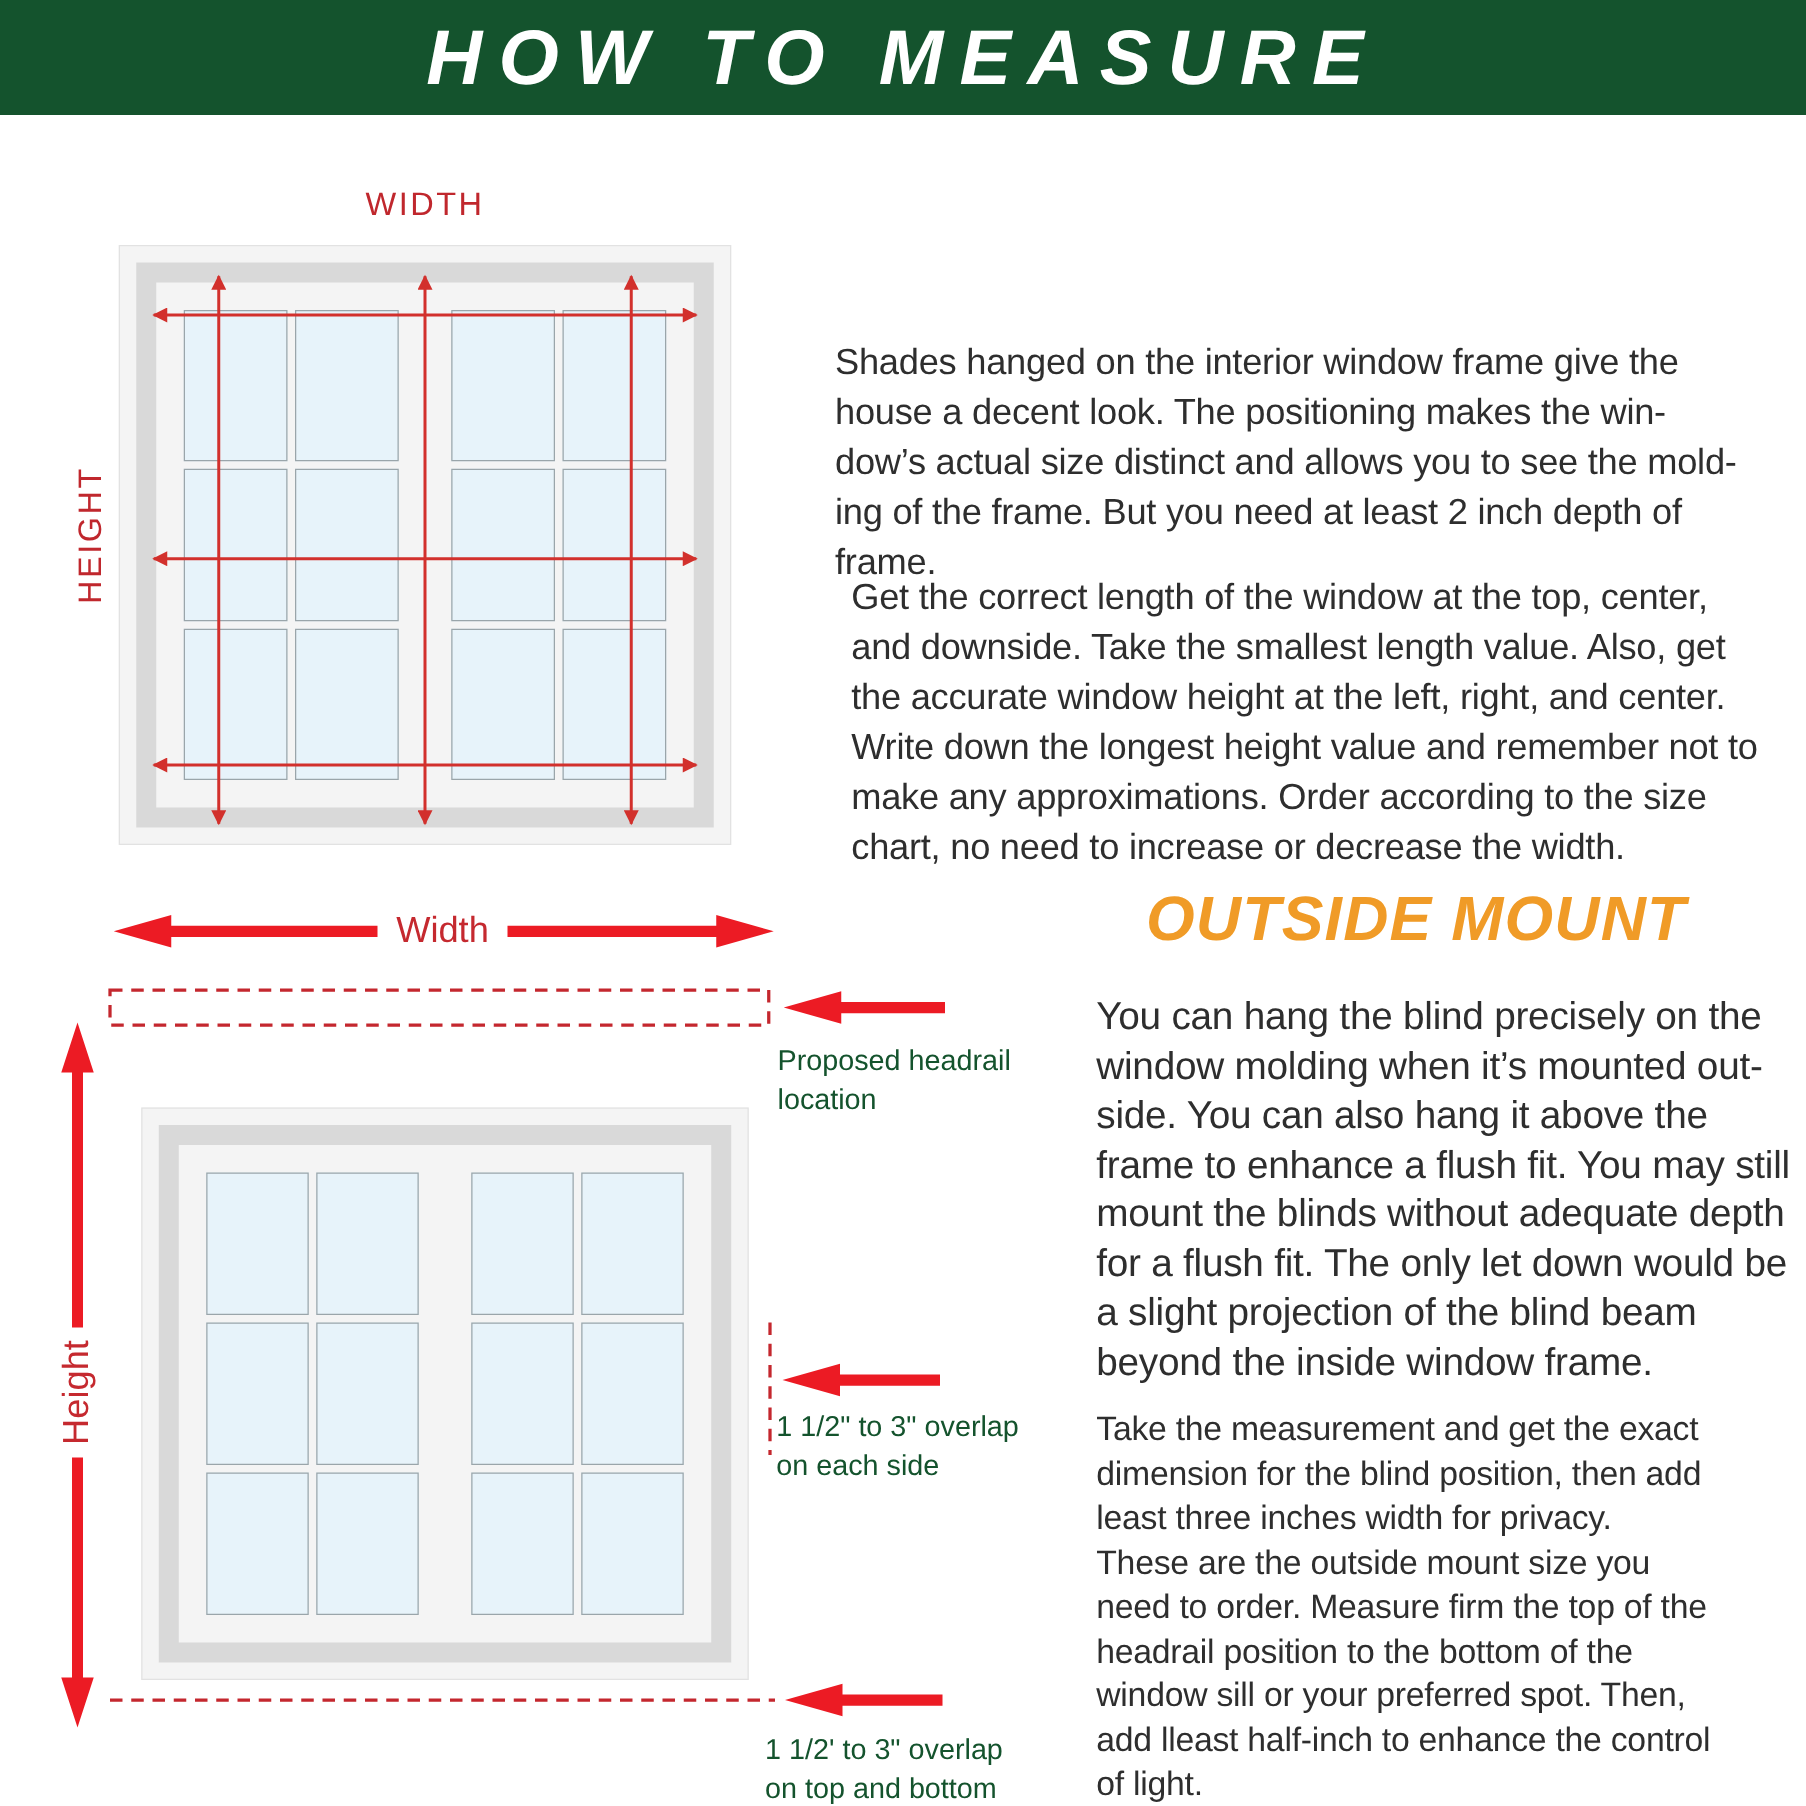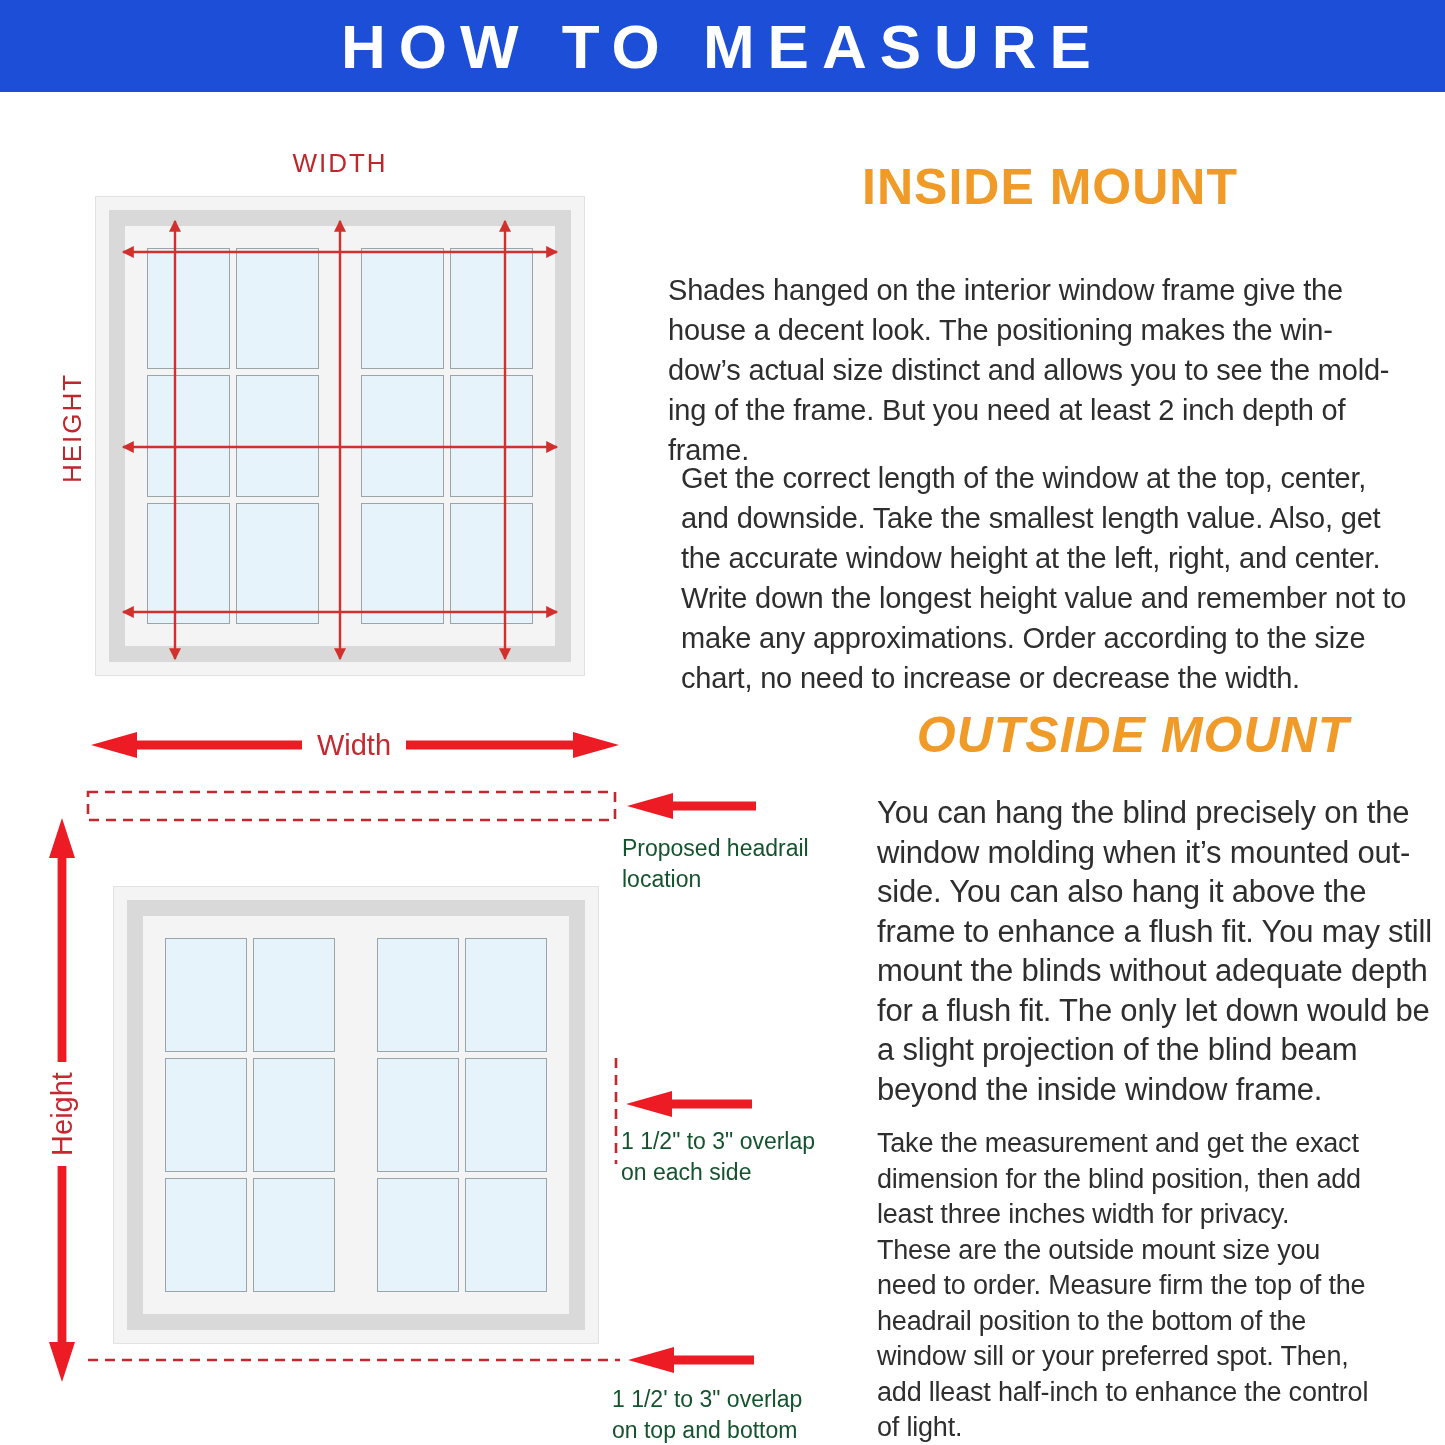--- a/index.html
+++ b/index.html
@@ -1,21 +1,21 @@
 <!DOCTYPE html>
 <html><head>
 <meta charset="utf-8">
 <style>
   html,body{margin:0;padding:0;background:#fff;}
   .page{position:relative;width:1445px;height:1445px;background:#ffffff;overflow:hidden;
         font-family:"Liberation Sans", sans-serif;}
 
   
-  .banner{position:absolute;left:0;top:0;width:1445px;height:92px;background:#1d4ed8;
-          display:flex;align-items:center;justify-content:center;}
+  .banner{position:absolute;left:0;top:0;width:1445px;height:92px;background:#14532d;
+          display:flex;align-items:center;justify-content:center;font-style:italic;}
   .banner h1{margin:0;color:#ffffff;font-size:62px;font-weight:bold;letter-spacing:13px;
              white-space:nowrap;}
 
   
   .pre{white-space:pre;}
   .abs{position:absolute;}
   .body{color:#2e2e2e;font-size:29px;line-height:40px;letter-spacing:-0.2px;}
   .p-inside-1{left:668px;top:242px;margin-top:28px;}
   .p-inside-2{left:668px;top:458px;margin-left:13px;}
   .p-outside-1{left:877px;top:793px;font-size:31px;line-height:39.5px;}
@@ -81,21 +81,20 @@
           <div class="pane"></div>
           <div class="pane"></div>
           <div class="pane-spacer"></div>
           <div class="pane"></div>
           <div class="pane"></div>
         </div>
       </div>
     </div>
   </div>
 
-  <h2 class="mount-heading h-inside">INSIDE MOUNT</h2>
   <div class="abs pre body p-inside-1">Shades hanged on the interior window frame give the
 house a decent look. The positioning makes the win-
 dow’s actual size distinct and allows you to see the mold-
 ing of the frame. But you need at least 2 inch depth of
 frame.</div>
   <div class="abs pre body p-inside-2">Get the correct length of the window at the top, center,
 and downside. Take the smallest length value. Also, get
 the accurate window height at the left, right, and center.
 Write down the longest height value and remember not to
 make any approximations. Order according to the size

